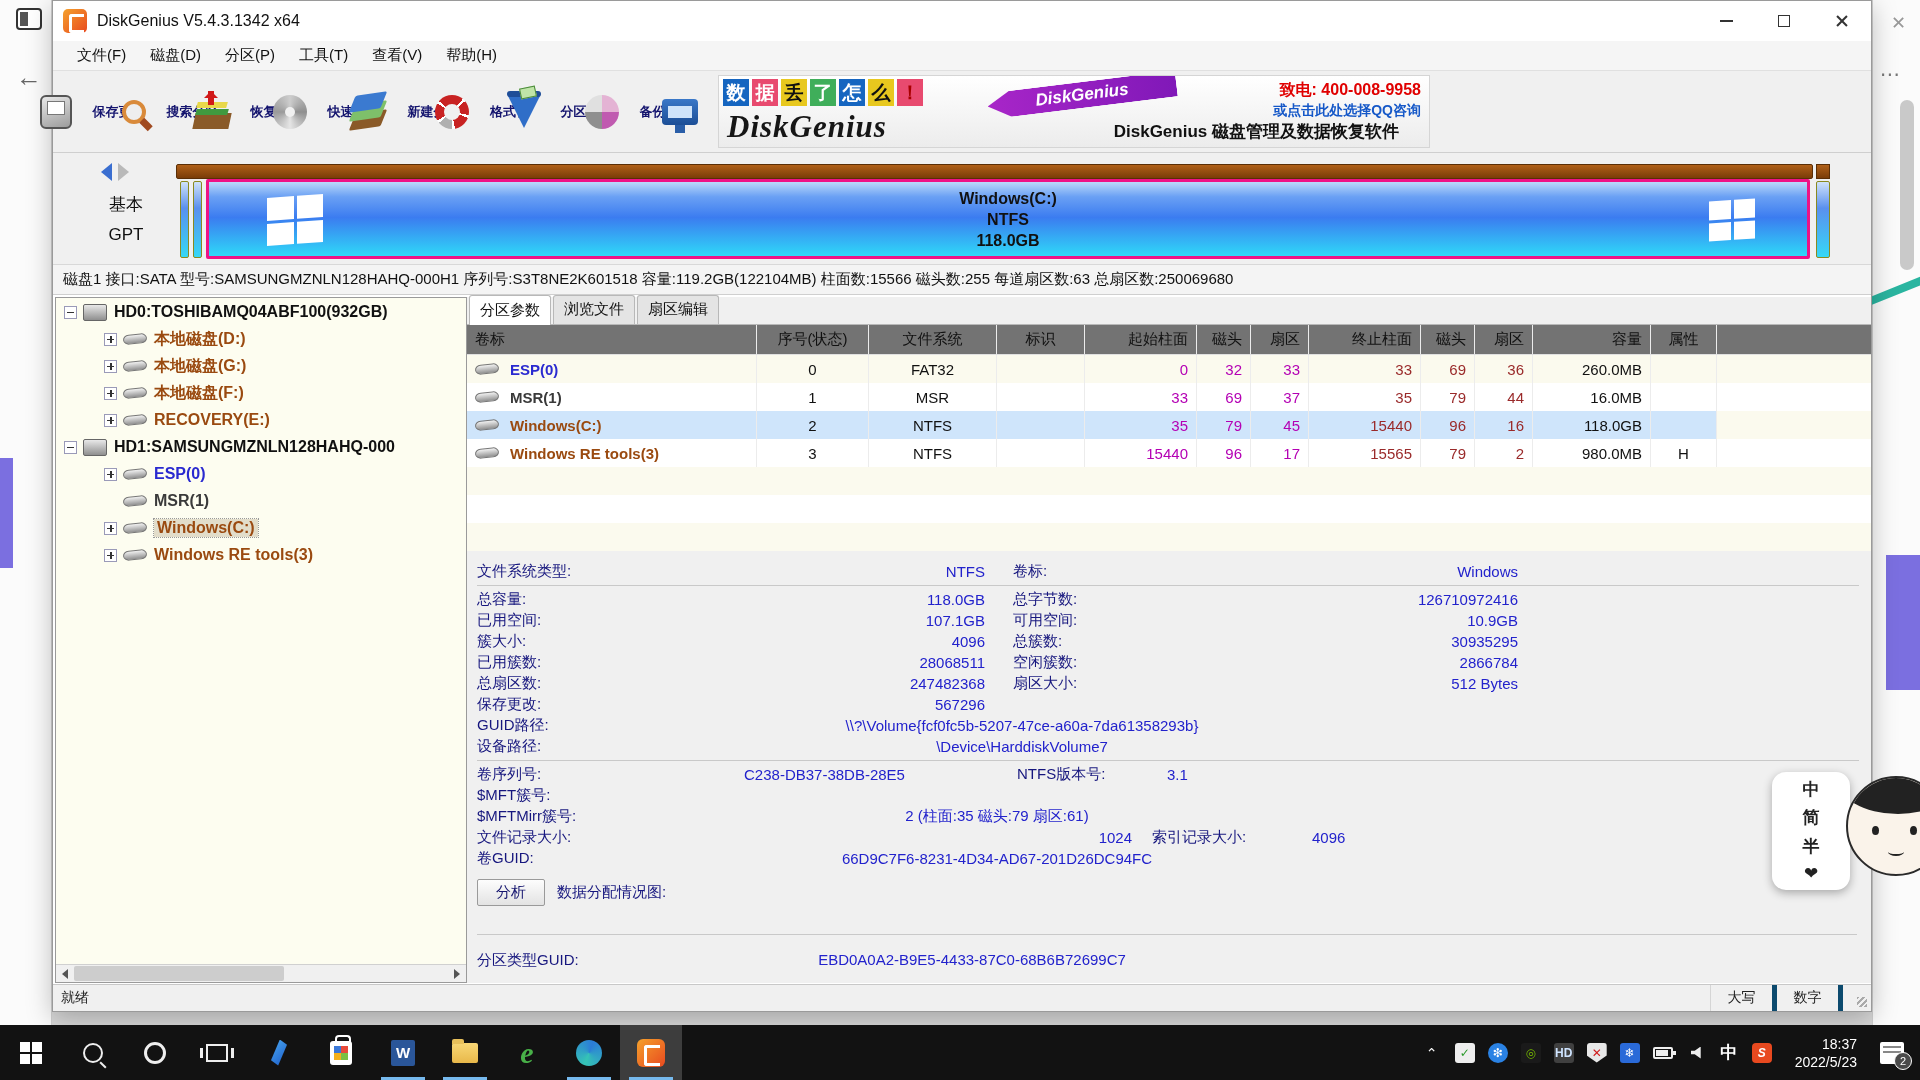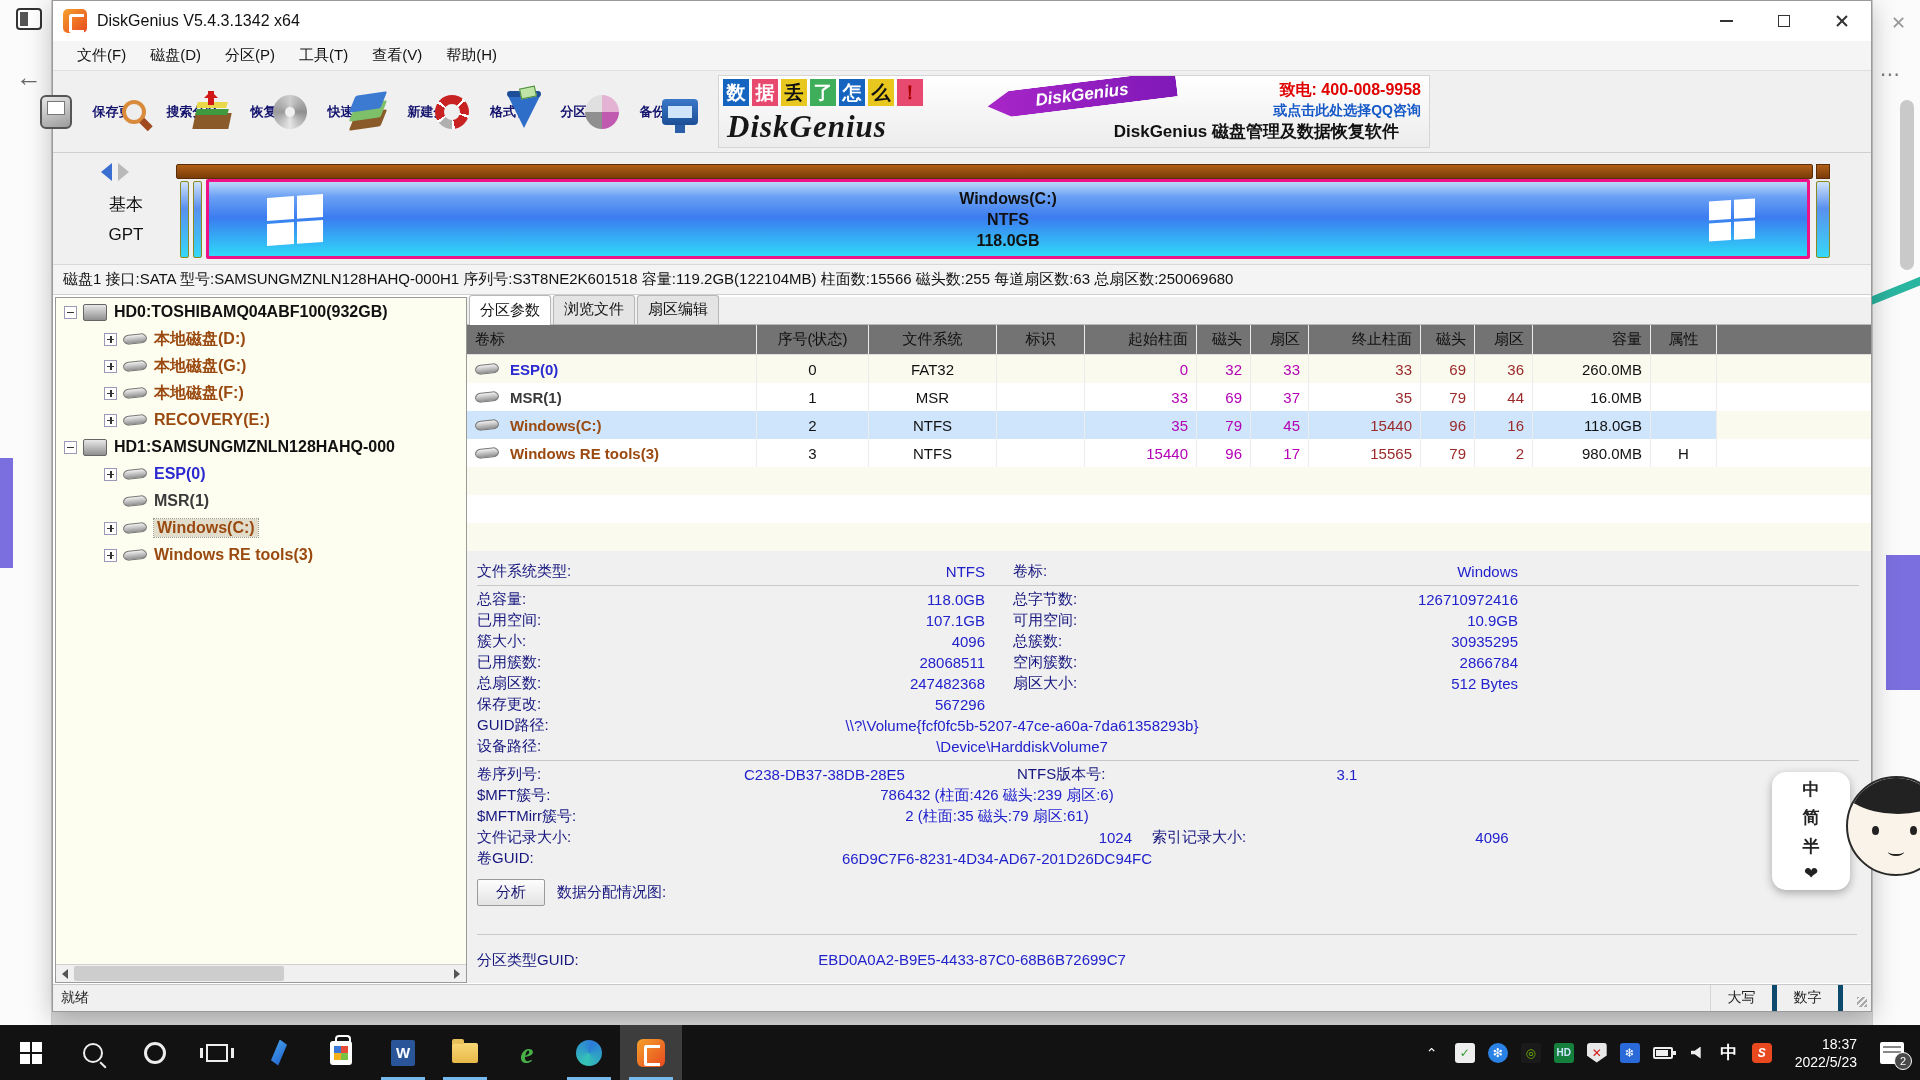--- a/index.html
+++ b/index.html
@@ -143,21 +143,21 @@
   .c-ms { color:#b400b4; } .c-dr { color:#9a2a2a; }
   .nm { font-weight:bold; margin-left:4px; white-space:nowrap; }
   .gempty { height:28px; }
 
   
   .detail { position:absolute; left:0; right:0; top:254px; bottom:0; background:#f0f0f0; overflow:hidden; padding:10px 0 0 10px; font-size:15px; }
   .drow { display:flex; align-items:center; height:21px; }
   .dl { color:#16167e; } .dv { color:#2222cc; }
   .dl1 { width:175px; } .dv1 { width:333px; text-align:right; } .dl2 { width:175px; margin-left:28px; } .dv2 { flex:none; width:330px; text-align:right; }
   .dvfull { width:740px; text-align:center; }
-  .dvserial { width:345px; text-align:center; } .dlb { width:150px; margin-left:20px; } .dvend { width:360px; text-align:center; }
+  .dvserial { width:345px; text-align:center; } .dlb { width:150px; margin-left:20px; } .dvend { width:360px; text-align:left; }
   .dvmft { width:690px; text-align:center; }
   .dvrec { width:480px; text-align:right; } .dlidx { width:160px; margin-left:20px; }
   .dsep { border-top:1px solid #c9c9c9; margin:3px 12px 3px 0; }
   .btnrow { display:flex; align-items:center; margin-top:8px; height:30px; }
   .abtn { width:68px; height:27px; background:linear-gradient(180deg,#fdfdfd,#e3e3e3); border:1px solid #9a9a9a; border-radius:2px; font-size:15px; color:#14146e; display:flex; align-items:center; justify-content:center; }
   .alloc-label { margin-left:12px; color:#16167e; }
   .bottomsep { position:absolute; left:10px; right:14px; bottom:48px; border-top:1px solid #c9c9c9; }
   .ptype-row { position:absolute; left:10px; bottom:-8px; height:40px; display:flex; align-items:flex-start; }
   .ptype-row .dl1 { width:175px; } .ptype-row .dv { width:640px; text-align:center; }
 
@@ -192,21 +192,21 @@
   .tk-edge { width:26px; height:26px; border-radius:50%; background:conic-gradient(from 200deg,#35c4b5,#2b7cd8,#35c4b5); }
   .tk-dg { width:28px; height:28px; border-radius:6px; background:linear-gradient(135deg,#f5a12c,#e8491f); position:relative; }
   .tk-dg:before { content:""; position:absolute; left:7px; top:6px; width:13px; height:15px; border:3px solid #fff; border-right-width:0; border-radius:3px 0 0 3px; }
   .tray { margin-left:auto; display:flex; align-items:center; gap:13px; padding-right:6px; }
   .tray-ico { width:20px; height:20px; display:flex; align-items:center; justify-content:center; font-size:15px; color:#fff; }
   .ti-chev { color:#fff; font-size:14px; }
   .ti-box { border-radius:3px; font-size:12px; font-weight:bold; }
   .ti-check { background:#eee; color:#2a9a2a; }
   .ti-bird { background:#2a82e4; border-radius:50%; color:#fff; }
   .ti-nvidia { background:#1a1a1a; color:#76b900; }
-  .ti-intel { background:#15803d; color:#cfe4ff; font-size:10px; }
+  .ti-intel { background:#404040; color:#cfe4ff; font-size:12px; }
   .ti-shield { background:#e8e8e8; color:#d01818; clip-path:polygon(0 0,100% 0,100% 65%,50% 100%,0 65%); }
   .ti-snow { background:#2a6ad8; color:#fff; }
   .ti-batt { position:relative; width:22px; height:12px; border:2px solid #eee; border-radius:2px; }
   .ti-batt:before { content:""; position:absolute; right:-5px; top:2px; width:3px; height:4px; background:#eee; }
   .ti-batt:after { content:""; position:absolute; left:1px; top:1px; width:12px; height:6px; background:#eee; }
   .ti-vol { position:relative; width:10px; height:12px; background:#eee; clip-path:polygon(0 35%,40% 35%,100% 0,100% 100%,40% 65%,0 65%); }
   .ti-ime { color:#fff; font-size:17px; font-weight:bold; }
   .ti-sogou { background:#e8491f; color:#fff; border-radius:4px; font-style:italic; }
   .tk-clock { display:flex; flex-direction:column; align-items:flex-end; justify-content:center; color:#fff; font-size:14px; line-height:18px; padding:0 10px; }
   .tk-note { position:relative; width:24px; height:22px; background:#fff; border-radius:2px; margin-right:10px; }
@@ -608,21 +608,20 @@
           </div>
           <div class="dsep"></div>
           <div class="drow">
             <span class="dl dl1">卷序列号:</span>
             <span class="dv dvserial">C238-DB37-38DB-28E5</span>
             <span class="dl dlb">NTFS版本号:</span>
             <span class="dv dvend">3.1</span>
           </div>
           <div class="drow">
             <span class="dl dl1">$MFT簇号:</span>
-            <span class="dv dvmft">786432 (柱面:426 磁头:239 扇区:6)</span>
           </div>
           <div class="drow">
             <span class="dl dl1">$MFTMirr簇号:</span>
             <span class="dv dvmft">2 (柱面:35 磁头:79 扇区:61)</span>
           </div>
           <div class="drow">
             <span class="dl dl1">文件记录大小:</span>
             <span class="dv dvrec">1024</span>
             <span class="dl dlidx">索引记录大小:</span>
             <span class="dv dvend">4096</span>

